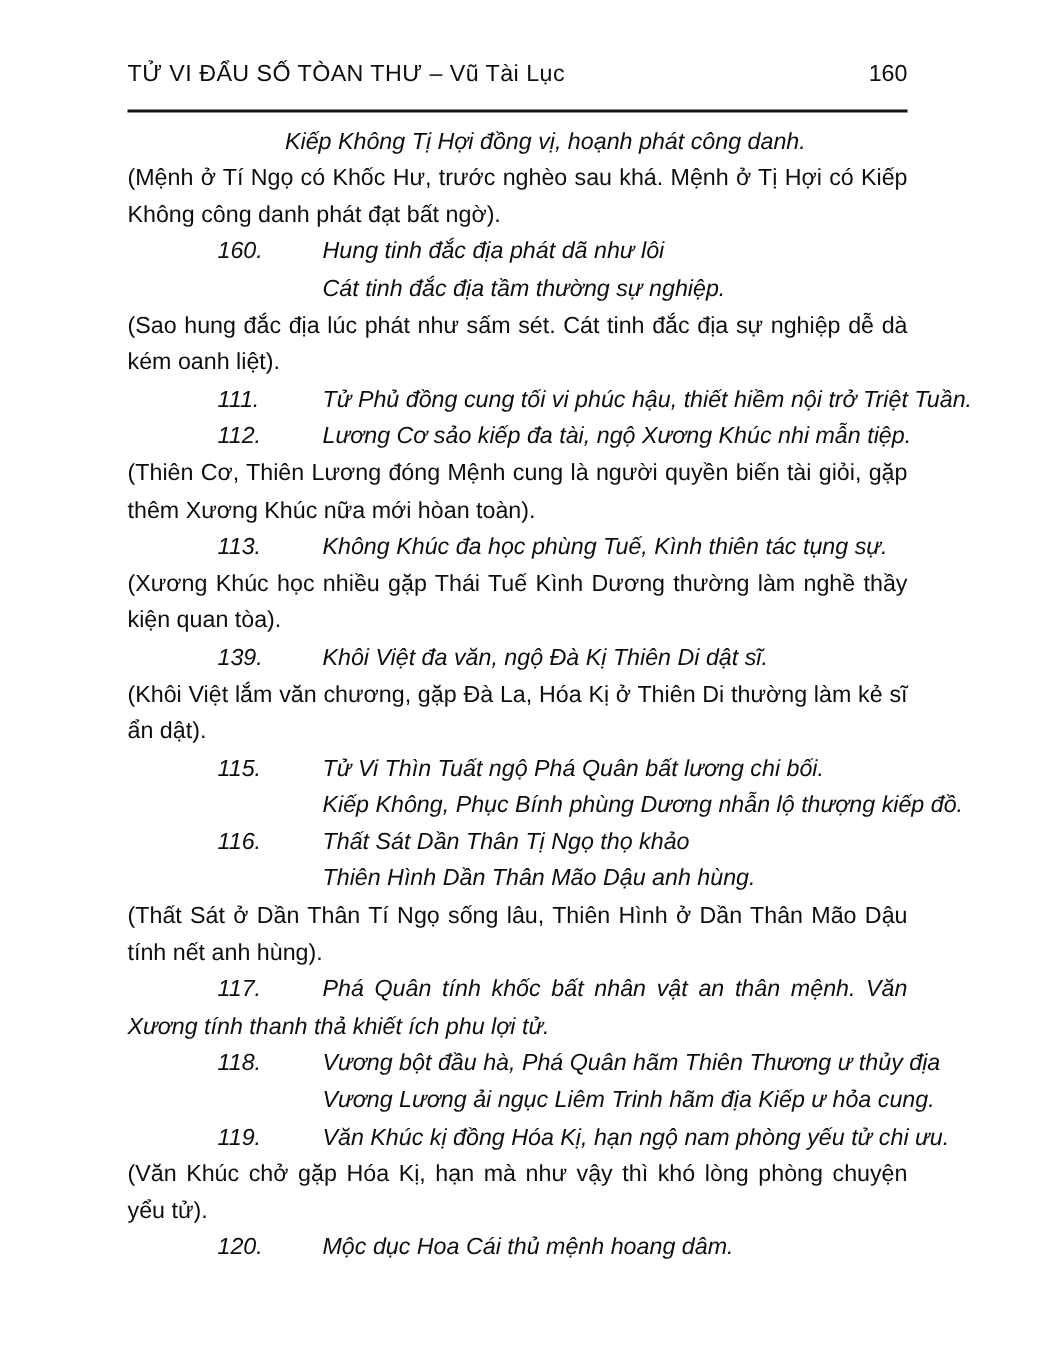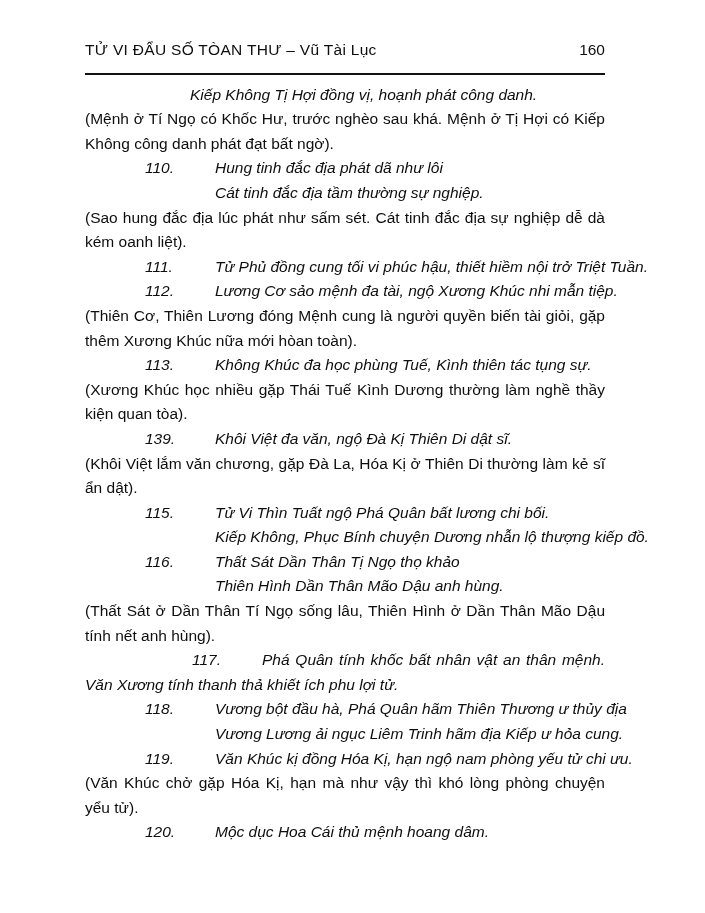--- a/index.html
+++ b/index.html
@@ -49,52 +49,52 @@
     font-style: italic;
   }
   .vnum.empty { width: 45px; }
   .vtext { font-style: italic; }
   
   .vwrap {
     text-indent: 60px;
     text-align: justify;
     font-style: italic;
   }
-  .vwrap .vnum { text-indent: 0; margin-left: 47px; }
+  .vwrap .vnum { text-indent: 0; }
   
   .explain {
     text-align: justify;
     font-style: normal;
   }
 </style>
 </head>
 <body>
 
 <div class="page">
   <div class="content">
     <div class="header-row">
       <span class="header-title">TỬ VI ĐẨU SỐ TÒAN THƯ – Vũ Tài Lục</span>
       <span class="header-page-number">160</span>
     </div>
     <hr class="header-rule">
     <div class="body-text">
         <div class="vline first"><span class="vnum empty"></span><span class="vtext">Kiếp Không Tị Hợi đồng vị, hoạnh phát công danh.</span></div>
         <div class="explain">(Mệnh ở Tí Ngọ có Khốc Hư, trước nghèo sau khá. Mệnh ở Tị Hợi có Kiếp Không công danh phát đạt bất ngờ).</div>
-        <div class="vline first"><span class="vnum">110.</span><span class="vtext">Hung tinh đắc địa phát dã như lôi</span></div>
+        <div class="vline first"><span class="vnum">160.</span><span class="vtext">Hung tinh đắc địa phát dã như lôi</span></div>
         <div class="vline cont"><span class="vtext">Cát tinh đắc địa tầm thường sự nghiệp.</span></div>
         <div class="explain">(Sao hung đắc địa lúc phát như sấm sét. Cát tinh đắc địa sự nghiệp dễ dà kém oanh liệt).</div>
         <div class="vline first"><span class="vnum">111.</span><span class="vtext">Tử Phủ đồng cung tối vi phúc hậu, thiết hiềm nội trở Triệt Tuần.</span></div>
-        <div class="vline first"><span class="vnum">112.</span><span class="vtext">Lương Cơ sảo mệnh đa tài, ngộ Xương Khúc nhi mẫn tiệp.</span></div>
+        <div class="vline first"><span class="vnum">112.</span><span class="vtext">Lương Cơ sảo kiếp đa tài, ngộ Xương Khúc nhi mẫn tiệp.</span></div>
         <div class="explain">(Thiên Cơ, Thiên Lương đóng Mệnh cung là người quyền biến tài giỏi, gặp thêm Xương Khúc nữa mới hòan toàn).</div>
         <div class="vline first"><span class="vnum">113.</span><span class="vtext">Không Khúc đa học phùng Tuế, Kình thiên tác tụng sự.</span></div>
         <div class="explain">(Xương Khúc học nhiều gặp Thái Tuế Kình Dương thường làm nghề thầy kiện quan tòa).</div>
         <div class="vline first"><span class="vnum">139.</span><span class="vtext">Khôi Việt đa văn, ngộ Đà Kị Thiên Di dật sĩ.</span></div>
         <div class="explain">(Khôi Việt lắm văn chương, gặp Đà La, Hóa Kị ở Thiên Di thường làm kẻ sĩ ẩn dật).</div>
         <div class="vline first"><span class="vnum">115.</span><span class="vtext">Tử Vi Thìn Tuất ngộ Phá Quân bất lương chi bối.</span></div>
-        <div class="vline cont"><span class="vtext">Kiếp Không, Phục Bính chuyện Dương nhẫn lộ thượng kiếp đồ.</span></div>
+        <div class="vline cont"><span class="vtext">Kiếp Không, Phục Bính phùng Dương nhẫn lộ thượng kiếp đồ.</span></div>
         <div class="vline first"><span class="vnum">116.</span><span class="vtext">Thất Sát Dần Thân Tị Ngọ thọ khảo</span></div>
         <div class="vline cont"><span class="vtext">Thiên Hình Dần Thân Mão Dậu anh hùng.</span></div>
         <div class="explain">(Thất Sát ở Dần Thân Tí Ngọ sống lâu, Thiên Hình ở Dần Thân Mão Dậu tính nết anh hùng).</div>
         <div class="vwrap"><span class="vnum">117.</span><span class="vtext">Phá Quân tính khốc bất nhân vật an thân mệnh. Văn Xương tính thanh thả khiết ích phu lợi tử.</span></div>
         <div class="vline first"><span class="vnum">118.</span><span class="vtext">Vương bột đầu hà, Phá Quân hãm Thiên Thương ư thủy địa</span></div>
         <div class="vline cont"><span class="vtext">Vương Lương ải ngục Liêm Trinh hãm địa Kiếp ư hỏa cung.</span></div>
         <div class="vline first"><span class="vnum">119.</span><span class="vtext">Văn Khúc kị đồng Hóa Kị, hạn ngộ nam phòng yếu tử chi ưu.</span></div>
         <div class="explain">(Văn Khúc chở gặp Hóa Kị, hạn mà như vậy thì khó lòng phòng chuyện yểu tử).</div>
         <div class="vline first"><span class="vnum">120.</span><span class="vtext">Mộc dục Hoa Cái thủ mệnh hoang dâm.</span></div>
       </div>

